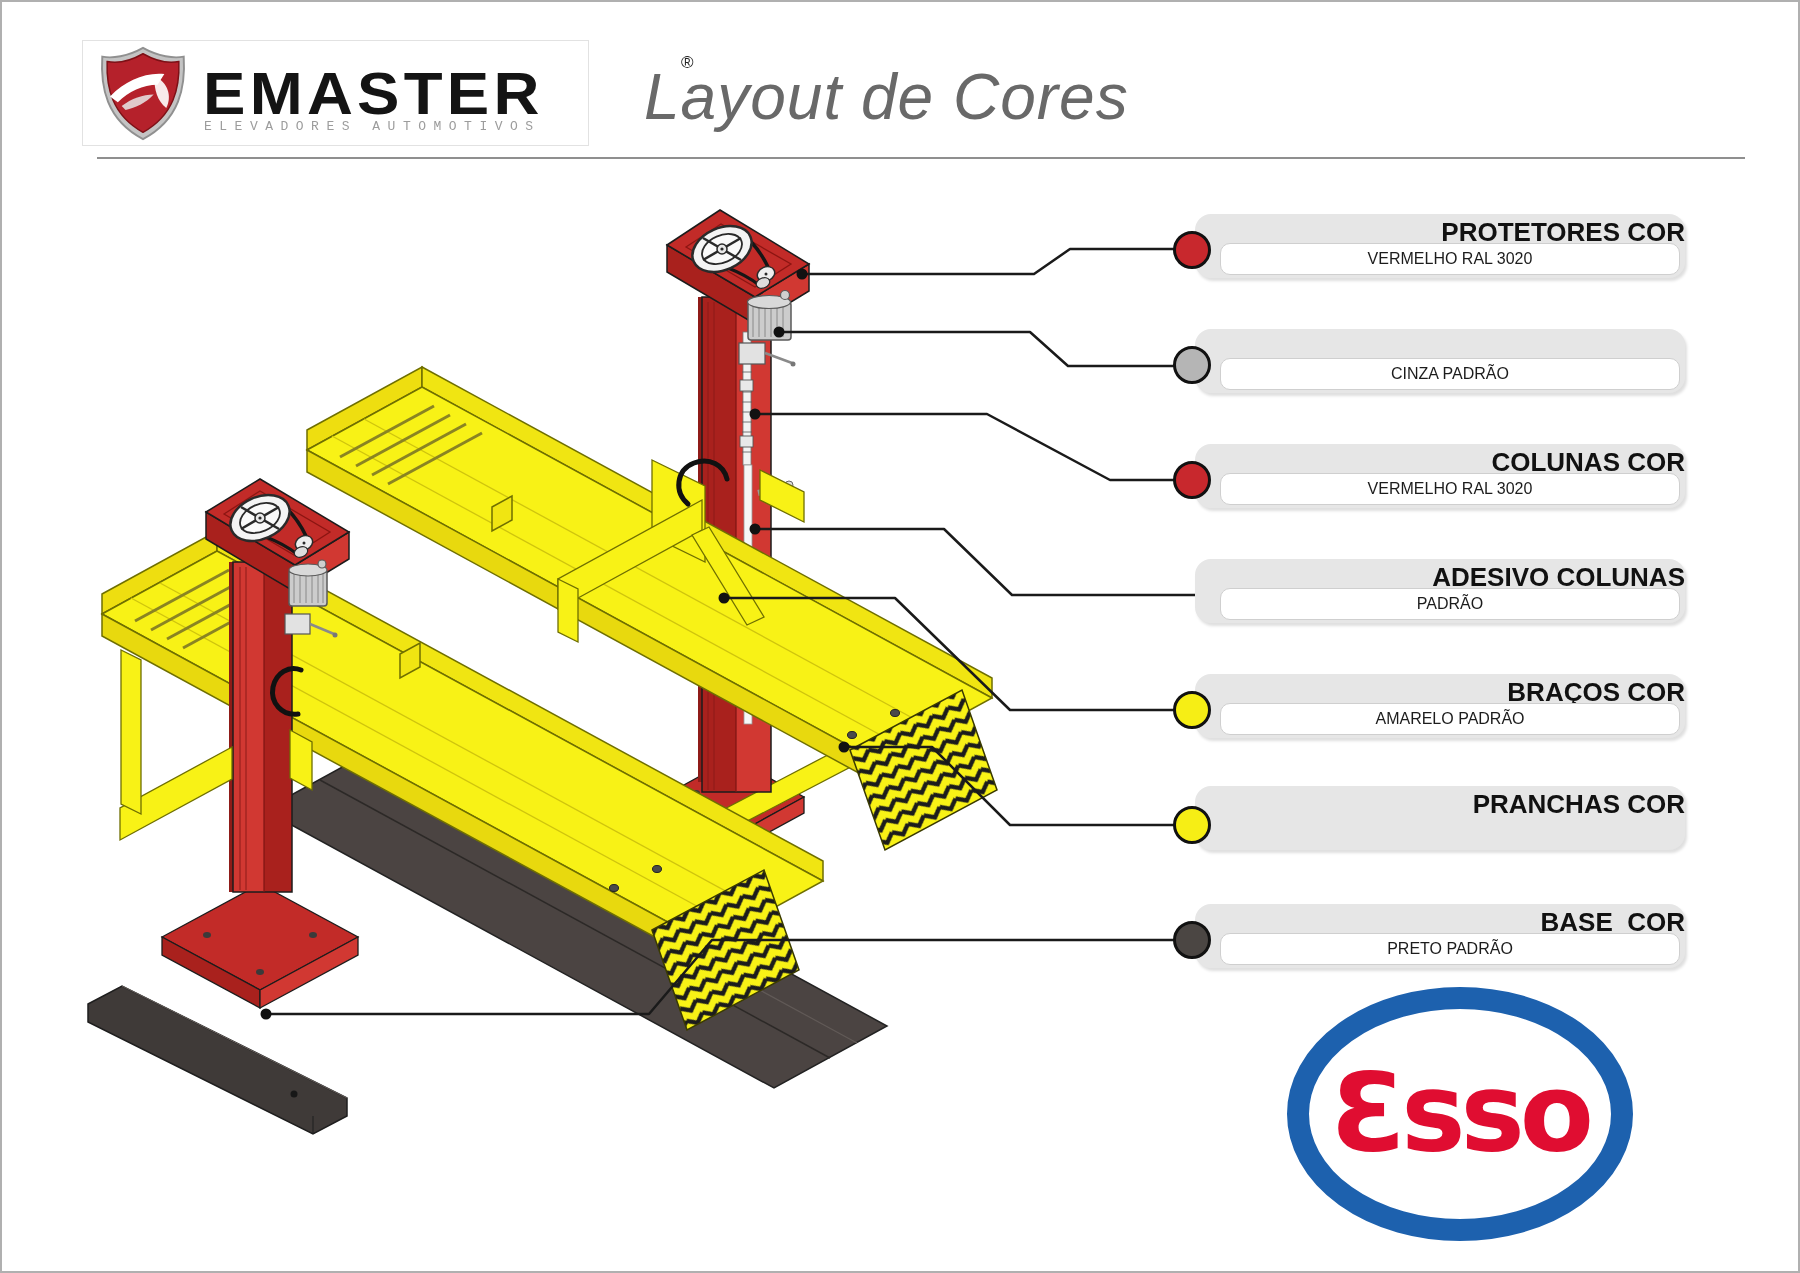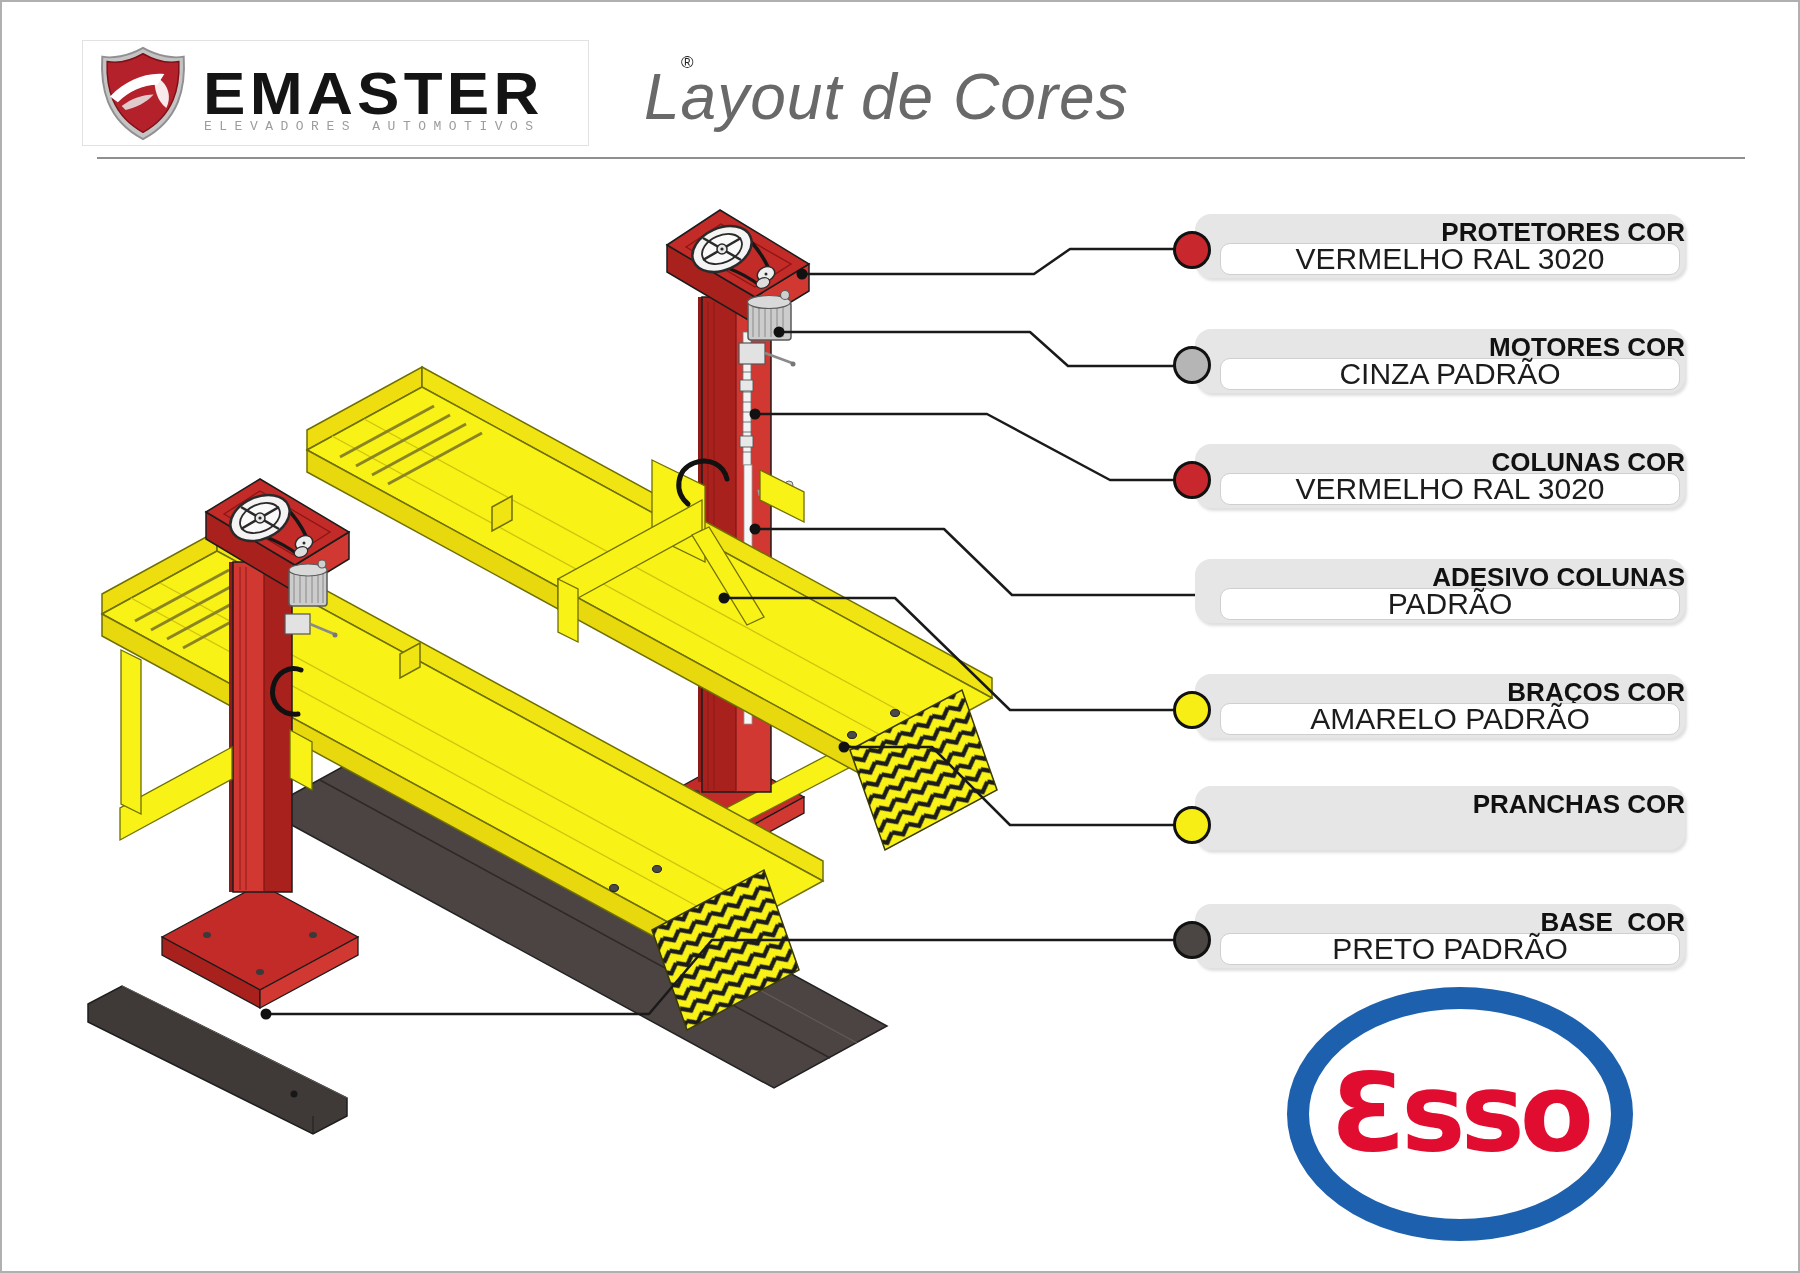--- a/index.html
+++ b/index.html
@@ -14,21 +14,21 @@
   .brand-reg{position:absolute;left:478px;top:-6px;font-size:17px;color:#222;}
   .brand-tagline{position:absolute;left:121px;top:78px;font-size:13px;color:#9c9c9c;letter-spacing:7.5px;white-space:nowrap;font-family:Liberation Mono, monospace;}
   .page-title{position:absolute;left:642px;top:58px;font-size:64px;color:#696969;letter-spacing:1px;white-space:nowrap;font-style:italic;}
   .header-rule{position:absolute;left:95px;top:155px;width:1648px;height:2px;background:#8f8f8f;}
   
   .callout{position:absolute;left:1193px;width:490px;height:64px;background:#e6e6e6;border-radius:16px;
            box-shadow:2px 3px 3px rgba(0,0,0,.13);}
   .co-title{text-align:right;font-size:26px;font-weight:bold;color:#111;padding-top:3px;white-space:pre;}
   .co-pill{position:absolute;left:25px;right:5px;top:29px;height:32px;background:#fff;border:1px solid #cfcfcf;
            border-radius:10px;box-sizing:border-box;}
-  .co-sub{text-align:center;font-size:30px;color:#1c1c1c;line-height:30px;white-space:pre;}
+  .co-sub{text-align:center;font-size:16px;color:#1c1c1c;line-height:30px;white-space:pre;}
   .swatch{position:absolute;left:1171px;width:38px;height:38px;border:3px solid #111;border-radius:50%;
           box-sizing:border-box;background:#ccc;}
 </style>
 </head>
 <body>
 
 <div class="page">
 
   <svg class="diagram-svg" viewBox="0 0 1800 1273">
     <defs>
@@ -283,21 +283,20 @@
   <div class="page-title">Layout de Cores</div>
   <div class="header-rule"></div>
 
   <div class="callout" style="top:212px">
     <div class="co-title">PROTETORES COR</div>
     <div class="co-pill">
       <div class="co-sub">VERMELHO RAL 3020</div>
     </div>
   </div>
   <div class="callout" style="top:327px">
-    <div class="co-title">MOTORES COR</div>
     <div class="co-pill">
       <div class="co-sub">CINZA PADRÃO</div>
     </div>
   </div>
   <div class="callout" style="top:442px">
     <div class="co-title">COLUNAS COR</div>
     <div class="co-pill">
       <div class="co-sub">VERMELHO RAL 3020</div>
     </div>
   </div>

